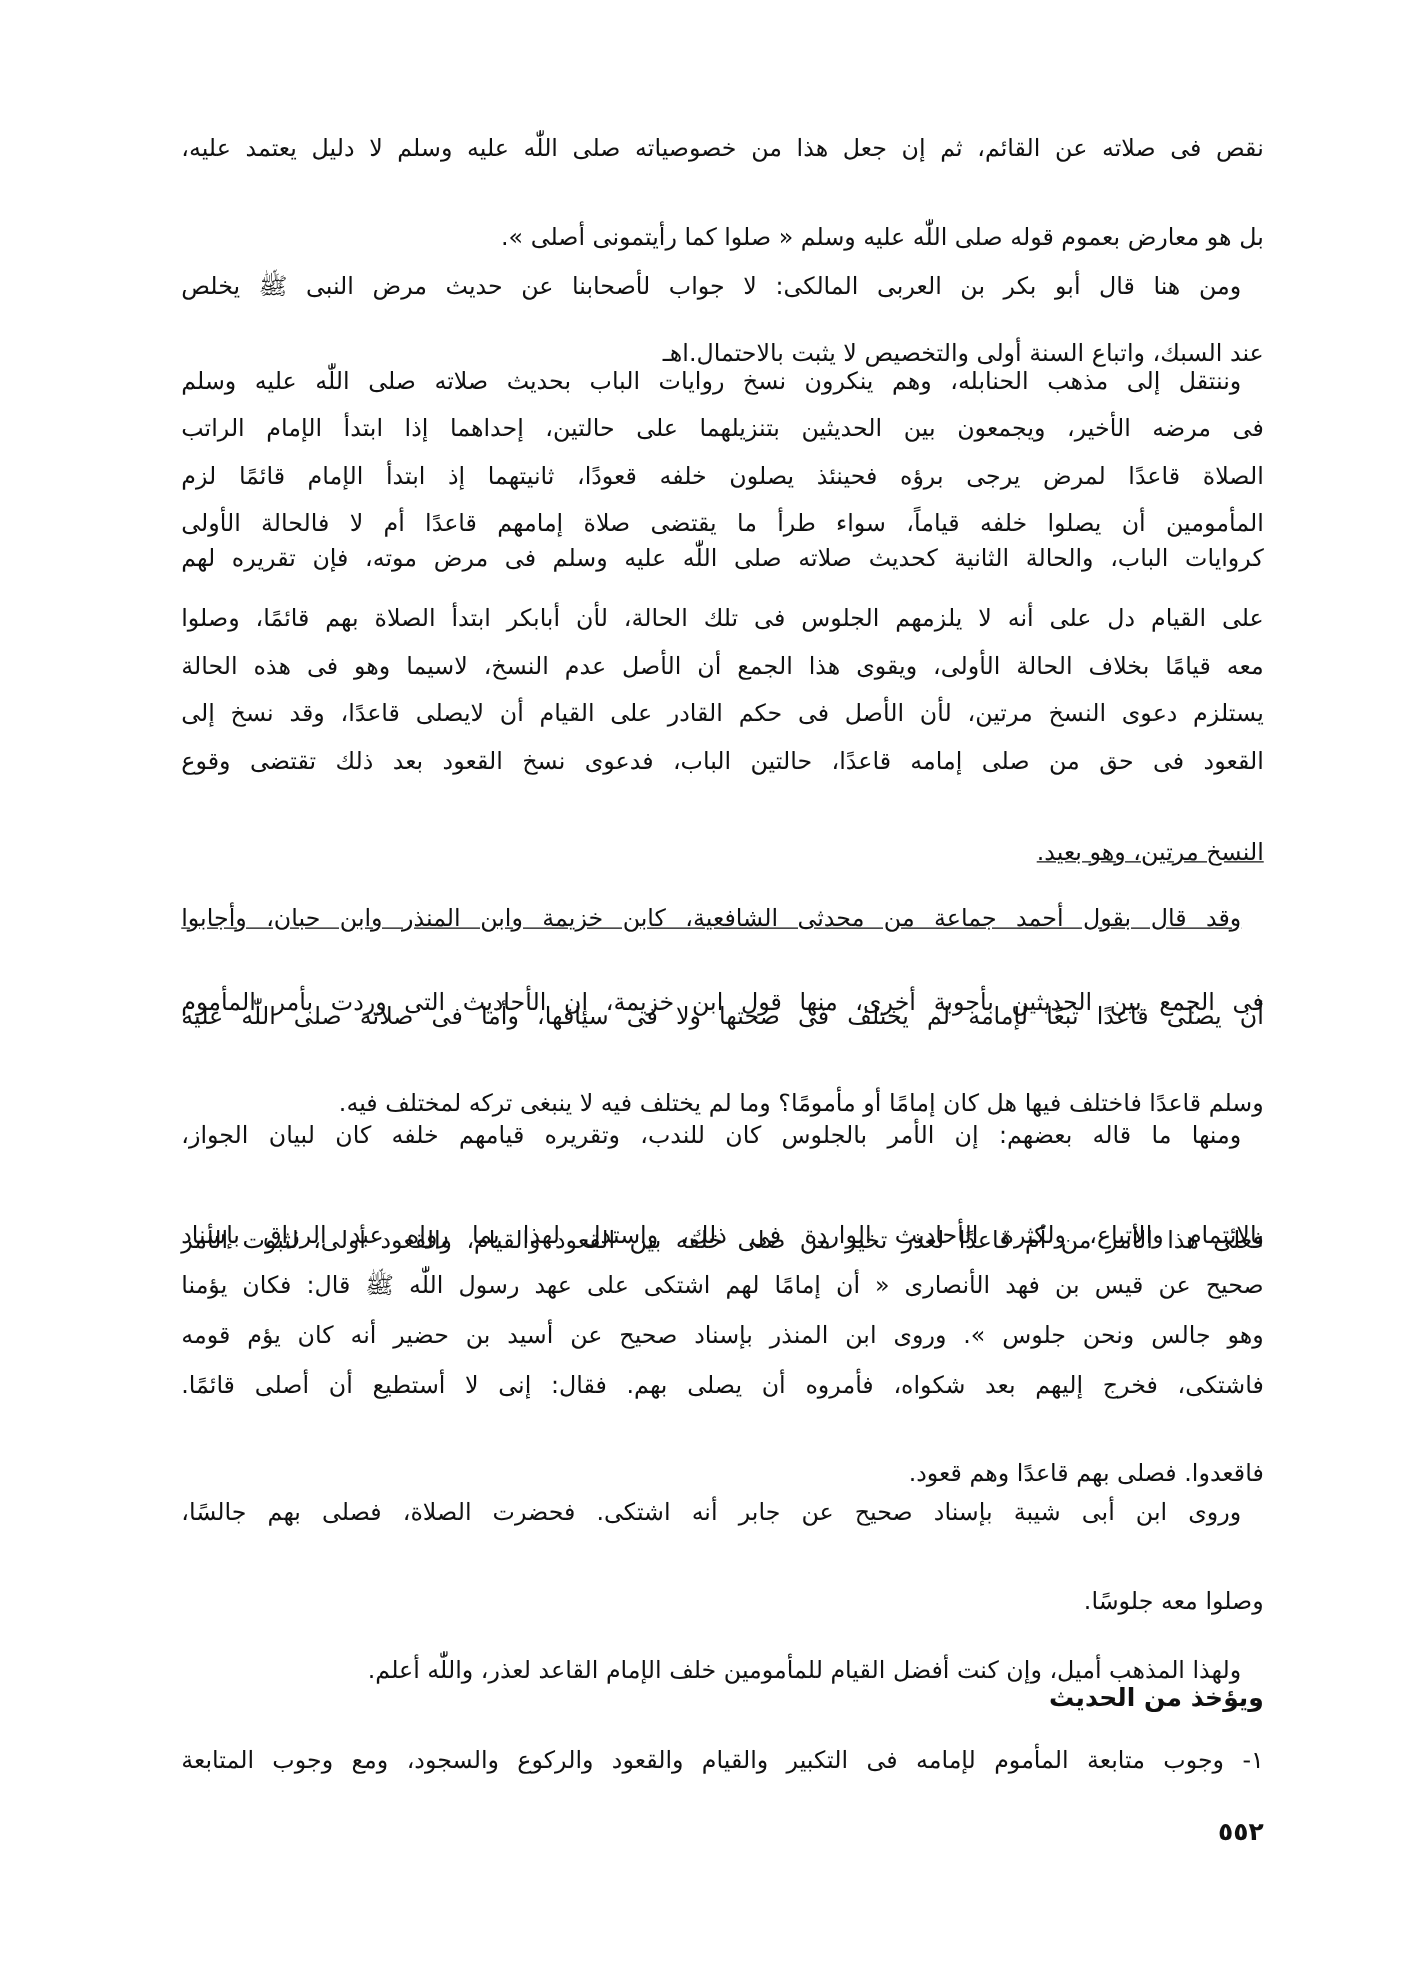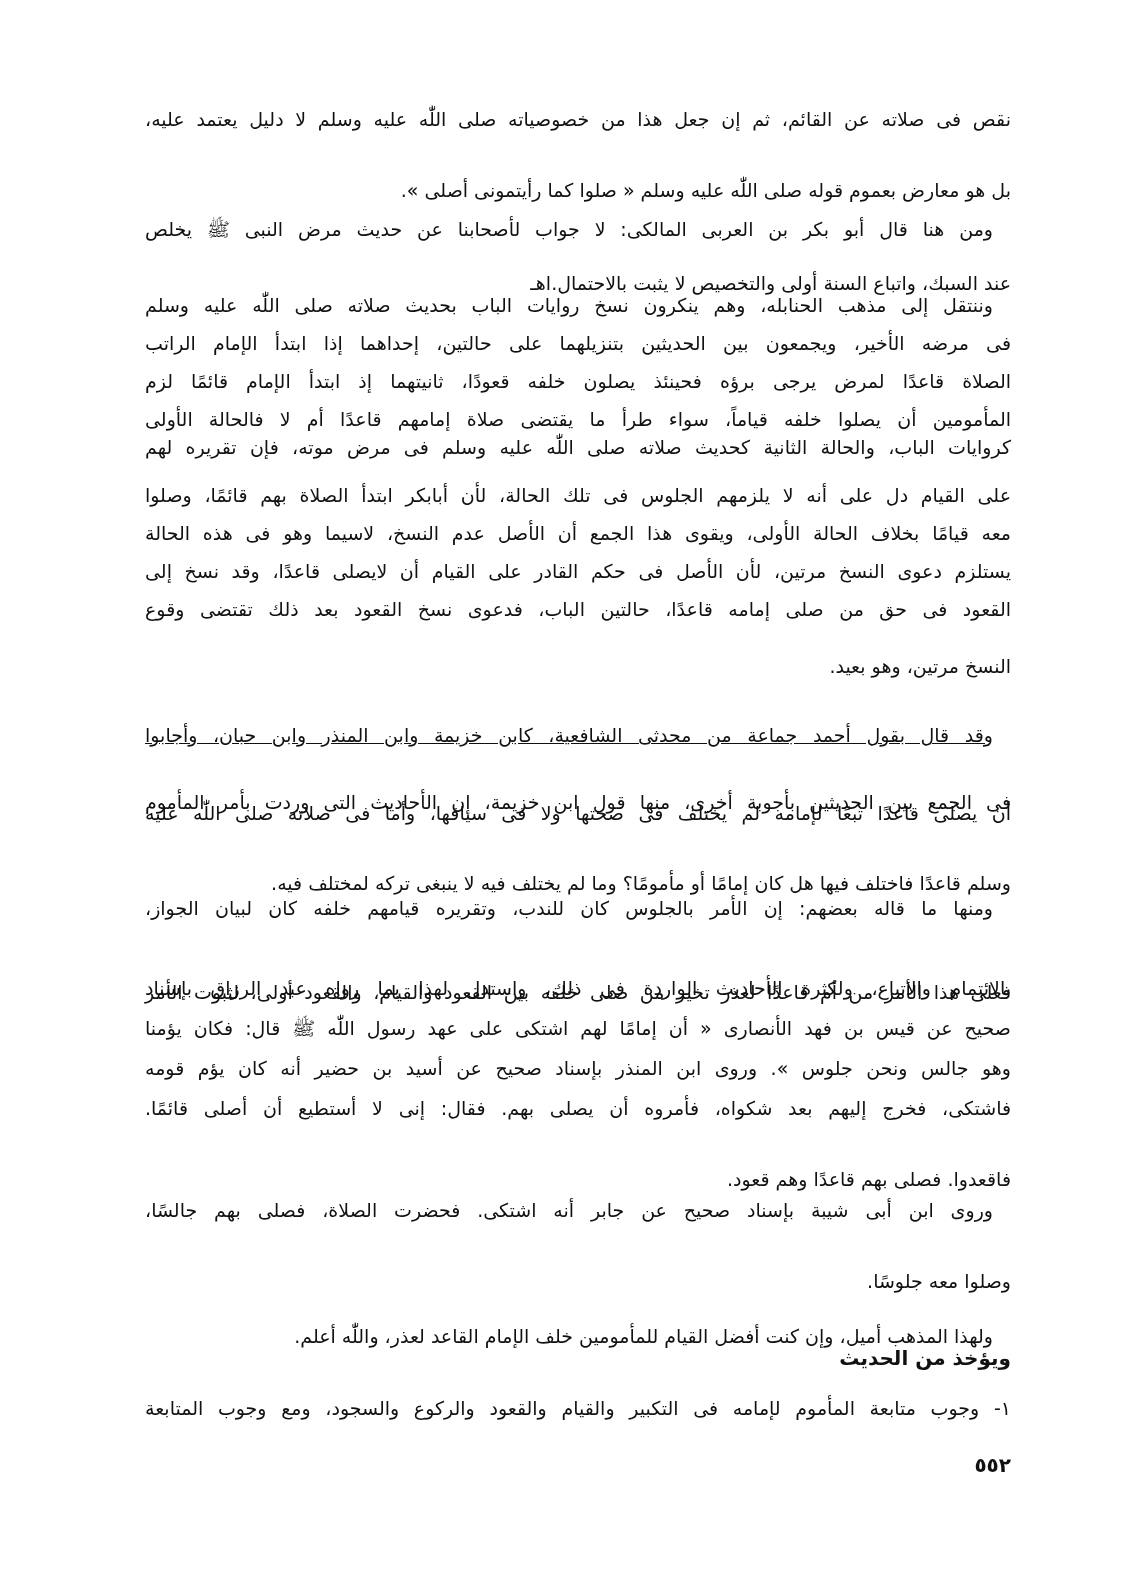--- a/index.html
+++ b/index.html
@@ -79,21 +79,21 @@
   <div>
     <div class="line first" style="top:186px;">وننتقل إلى مذهب الحنابله، وهم ينكرون نسخ روايات الباب بحديث صلاته صلى اللّٰه عليه وسلم</div>
     <div class="line" style="top:224px;">فى مرضه الأخير، ويجمعون بين الحديثين بتنزيلهما على حالتين، إحداهما إذا ابتدأ الإمام الراتب</div>
     <div class="line" style="top:262px;">الصلاة قاعدًا لمرض يرجى برؤه فحينئذ يصلون خلفه قعودًا، ثانيتهما إذ ابتدأ الإمام قائمًا لزم</div>
     <div class="line" style="top:300px;">المأمومين أن يصلوا خلفه قياماً، سواء طرأ ما يقتضى صلاة إمامهم قاعدًا أم لا فالحالة الأولى</div>
     <div class="line" style="top:328px;">كروايات الباب، والحالة الثانية كحديث صلاته صلى اللّٰه عليه وسلم فى مرض موته، فإن تقريره لهم</div>
     <div class="line" style="top:376px;">على القيام دل على أنه لا يلزمهم الجلوس فى تلك الحالة، لأن أبابكر ابتدأ الصلاة بهم قائمًا، وصلوا</div>
     <div class="line" style="top:414px;">معه قيامًا بخلاف الحالة الأولى، ويقوى هذا الجمع أن الأصل عدم النسخ، لاسيما وهو فى هذه الحالة</div>
     <div class="line" style="top:452px;">يستلزم دعوى النسخ مرتين، لأن الأصل فى حكم القادر على القيام أن لايصلى قاعدًا، وقد نسخ إلى</div>
     <div class="line" style="top:490px;">القعود فى حق من صلى إمامه قاعدًا، حالتين الباب، فدعوى نسخ القعود بعد ذلك تقتضى وقوع</div>
-    <div class="line last" style="top:516px;">النسخ مرتين، وهو بعيد.</div>
+    <div class="line last" style="top:532px;text-decoration:underline;">النسخ مرتين، وهو بعيد.</div>
   </div>
 
   <div>
     <div class="line first" style="top:616px;text-decoration:underline;">وقد قال بقول أحمد جماعة من محدثى الشافعية، كابن خزيمة وابن المنذر وابن حبان، وأجابوا</div>
     <div class="line" style="top:655px;margin-top:28px;">فى الجمع بين الحديثين بأجوبة أخرى، منها قول ابن خزيمة، إن الأحاديث التى وردت بأمر المأموم</div>
     <div class="line" style="top:694px;">أن يصلى قاعدًا تبعًا لإمامه لم يختلف فى صحتها ولا فى سياقها، وأما فى صلاته صلى اللّٰه عليه</div>
     <div class="line last" style="top:733px;">وسلم قاعدًا فاختلف فيها هل كان إمامًا أو مأمومًا؟ وما لم يختلف فيه لا ينبغى تركه لمختلف فيه.</div>
   </div>
 
   <div>

